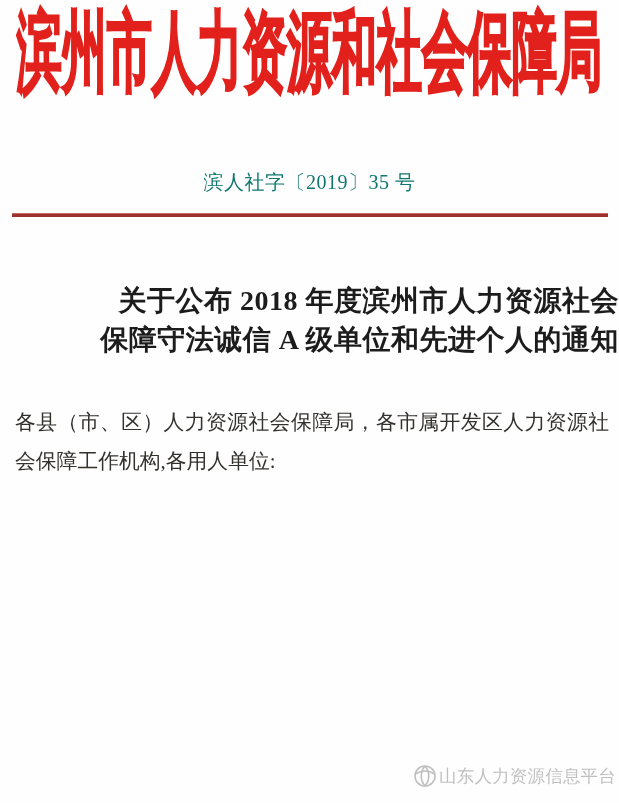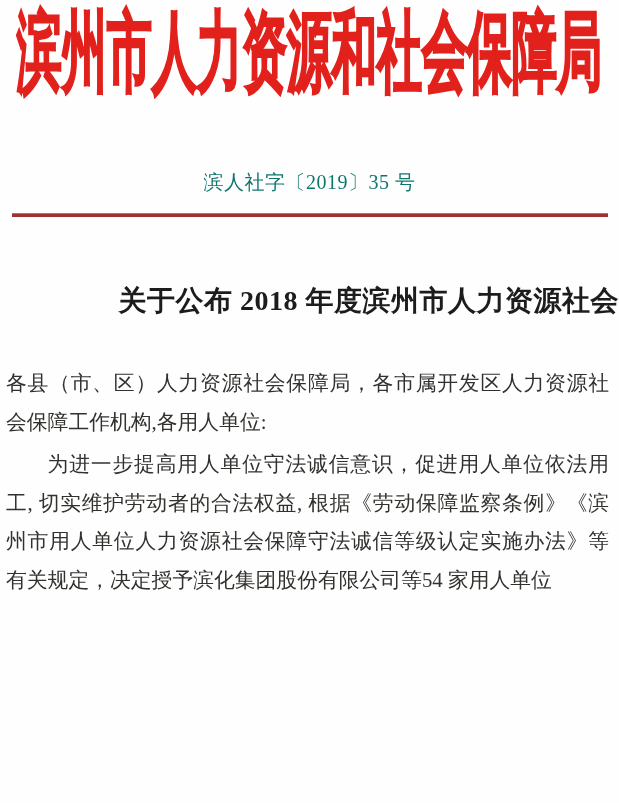--- a/index.html
+++ b/index.html
@@ -59,21 +59,21 @@
     font-size:28px;
     font-weight:bold;
     line-height:39px;
     color:var(--title-black);
     letter-spacing:0.5px;
   }
 
   
   .doc-body{
     margin-top:44px;
-    padding:0 10px 0 6px;
+    padding:0 10px 0 15px;
     font-size:20.8px;
     line-height:38.6px;
     text-align:justify;
     color:var(--body-text);
   }
   .doc-body p{margin:0 0 4px 0;}
   .doc-body p.indent{text-indent:2em;}
 
   
   .watermark{
@@ -104,21 +104,32 @@
   <div class="agency-header">
     <span class="stretch">滨州市人力资源和社会保障局</span>
   </div>
 
   <div class="doc-number">滨人社字〔2019〕35 号</div>
 
   <div class="red-divider"></div>
 
   <div class="doc-title">
     <div>关于公布 2018 年度滨州市人力资源社会</div>
+    <div>保障守法诚信 A 级单位和先进个人的通知</div>
   </div>
 
   <div class="doc-body">
     <p>各县（市、区）人力资源社会保障局，各市属开发区人力资源社会保障工作机构,各用人单位:</p>
-    <p class="indent">为进一步提高用人单位守法诚信意识，促进用人单位依法用工, 切实维护劳动者的合法权益, 根据《劳动保障监察条例》《滨州市用人单位人力资源社会保障守法诚信等级认定实施办法》等有关规定，决定授予滨化集团股份有限公司等54 家用人单位</p>
   </div>
 
+  <div class="watermark">
+    <span class="wm-icon">
+      <svg viewBox="0 0 24 24" width="24" height="24" fill="none" stroke="#a8a8a8" stroke-width="1.6">
+        <circle cx="12" cy="12" r="10"></circle>
+        <path d="M3 10 C 8 6, 16 6, 21 10"></path>
+        <path d="M12 2 C 7 8, 7 16, 12 22"></path>
+        <path d="M12 2 C 17 8, 17 16, 12 22"></path>
+      </svg>
+    </span>
+    <span class="wm-text">山东人力资源信息平台</span>
+  </div>
 
 </div>
 
 </body></html>

